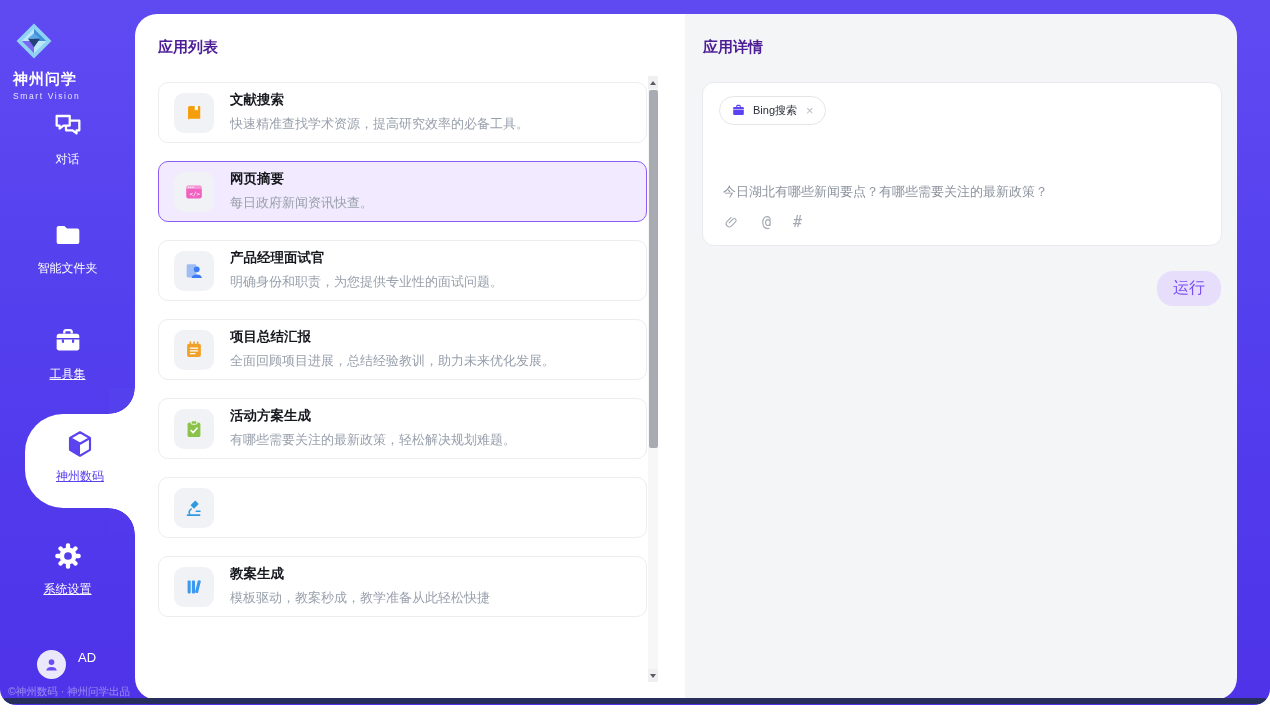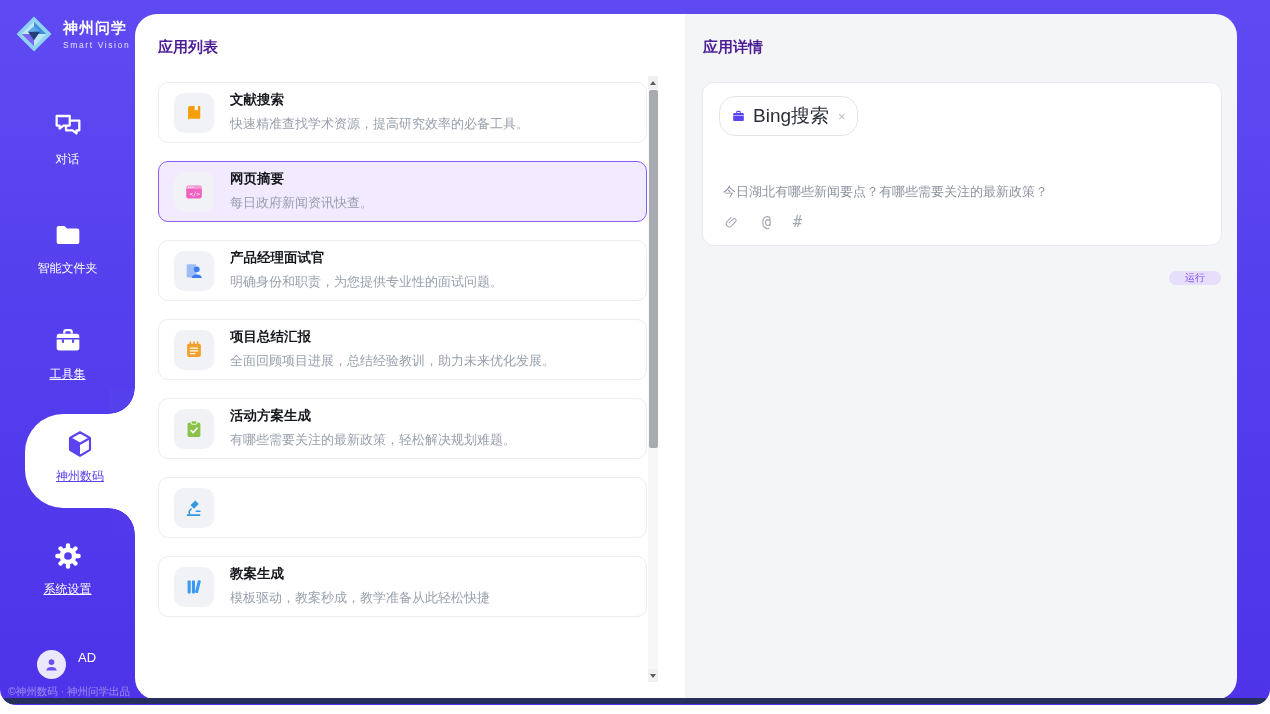--- a/index.html
+++ b/index.html
@@ -7,21 +7,21 @@
   .stage { position:relative; width:1270px; height:714px; background:#fff; }
 
   
   .app { position:absolute; left:0; top:0; width:1270px; height:705px;
          background:linear-gradient(180deg,#5f4af2 0%,#543fee 45%,#4e33e9 100%);
          border-radius:0 0 16px 16px; overflow:hidden; }
   .bottom-bar { position:absolute; left:3px; right:3px; bottom:1px; height:6px; background:#27305c; border-radius:3px; }
 
   
   .sidebar { position:absolute; left:0; top:0; width:135px; height:705px; }
-  .logo { position:absolute; left:13px; top:13px; display:flex; align-items:center; gap:8px; }
+  .logo { position:absolute; left:13px; top:20px; display:flex; align-items:flex-start; gap:8px;flex-direction:column; }
   .logo .mark { width:42px; height:42px; }
   .logo .txt .t { color:#fff; font-size:15px; font-weight:bold; letter-spacing:1px; }
   .logo .txt .s { color:#e6e2ff; font-size:8.5px; letter-spacing:1.6px; margin-top:2px; }
 
   .nav-item { position:absolute; left:0; width:135px; text-align:center; color:#fff; cursor:pointer; }
   .nav-item .nicon { display:inline-block; width:32px; height:32px; color:#fff; }
   .nav-item .nlabel { display:block; font-size:12px; margin-top:5px; color:#fff; }
   .nav-item.u .nlabel { text-decoration:underline; }
   .ni-chat { top:110px; } .ni-folder { top:219px; } .ni-tools { top:325px; } .ni-settings { top:540px; }
 
@@ -68,28 +68,28 @@
   .tri-up { width:0; height:0; border-left:3.5px solid transparent; border-right:3.5px solid transparent; border-bottom:4.5px solid #585c63; }
   .tri-down { width:0; height:0; border-left:3.5px solid transparent; border-right:3.5px solid transparent; border-top:4.5px solid #585c63; }
   .sb-thumb { position:absolute; left:0.5px; top:14px; width:9px; height:358px; background:#a8abb2; border-radius:2px; cursor:grab; }
 
   
   .composer { position:absolute; left:17px; top:68px; width:520px; height:164px; background:#fff;
               border:1px solid #e9e9ee; border-radius:12px; }
   .chip { position:absolute; left:16px; top:13px; display:inline-flex; align-items:center; gap:7px;
           padding:6px 11px; border:1px solid #e4e5e9; border-radius:16px; background:#fff; cursor:pointer; }
   .chip svg { width:15px; height:15px; color:#5b43f0; }
-  .chip .chip-label { font-size:19px; color:#2a2e37; }
+  .chip .chip-label { font-size:11px; color:#2a2e37; }
   .chip .chip-close { font-size:13px; color:#b7bcc4; margin-left:2px; cursor:pointer; }
   .prompt { position:absolute; left:20px; top:62px; right:20px; font-size:13px; color:#8d939e; line-height:1.5; cursor:text;margin-top:37px; }
   .composer-tools { position:absolute; left:20px; bottom:14px; display:flex; align-items:center; gap:22px; color:#a3a8b1; }
   .composer-tools .ticon { width:17px; height:17px; display:inline-flex; align-items:center; justify-content:center; cursor:pointer; }
   .composer-tools .tchar { font-size:15px; color:#a3a8b1; cursor:pointer; font-family:"DejaVu Sans Mono",monospace; }
-  .run-btn { position:absolute; right:16px; top:257px; padding:0 16px; background:#e7defc; color:#7a4ff5;
-             font-size:10px; border:none; border-radius:16px; cursor:pointer; font-family:inherit; }
+  .run-btn { position:absolute; right:16px; top:257px; padding:7px 16px; background:#e7defc; color:#7a4ff5;
+             font-size:16px; border:none; border-radius:16px; cursor:pointer; font-family:inherit; }
 </style>
 </head>
 <body>
 
 <div class="stage">
   <div class="app">
 
     <div class="sidebar">
       <div class="logo">
         <svg class="mark" viewBox="0 0 48 48">

